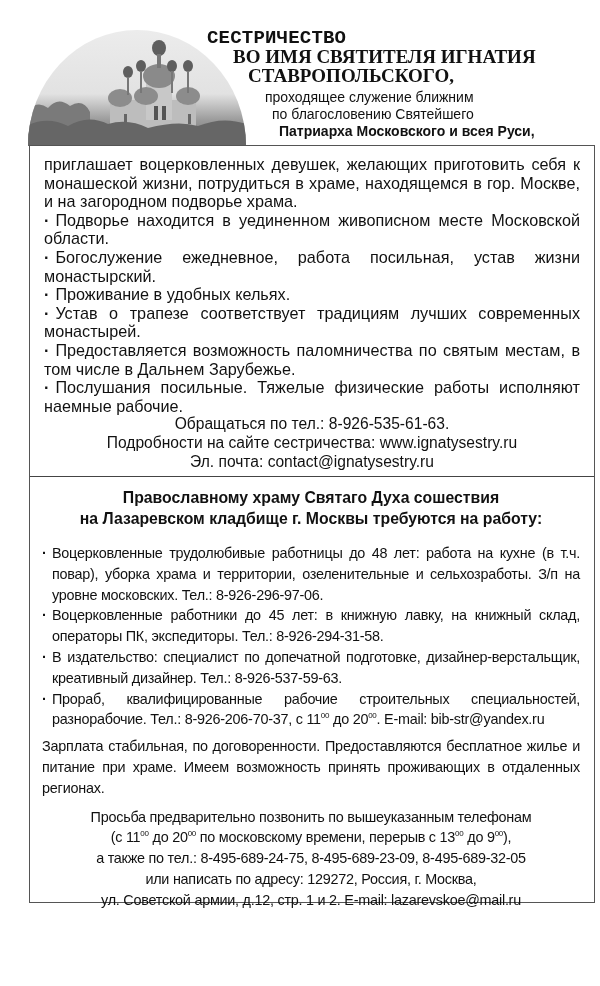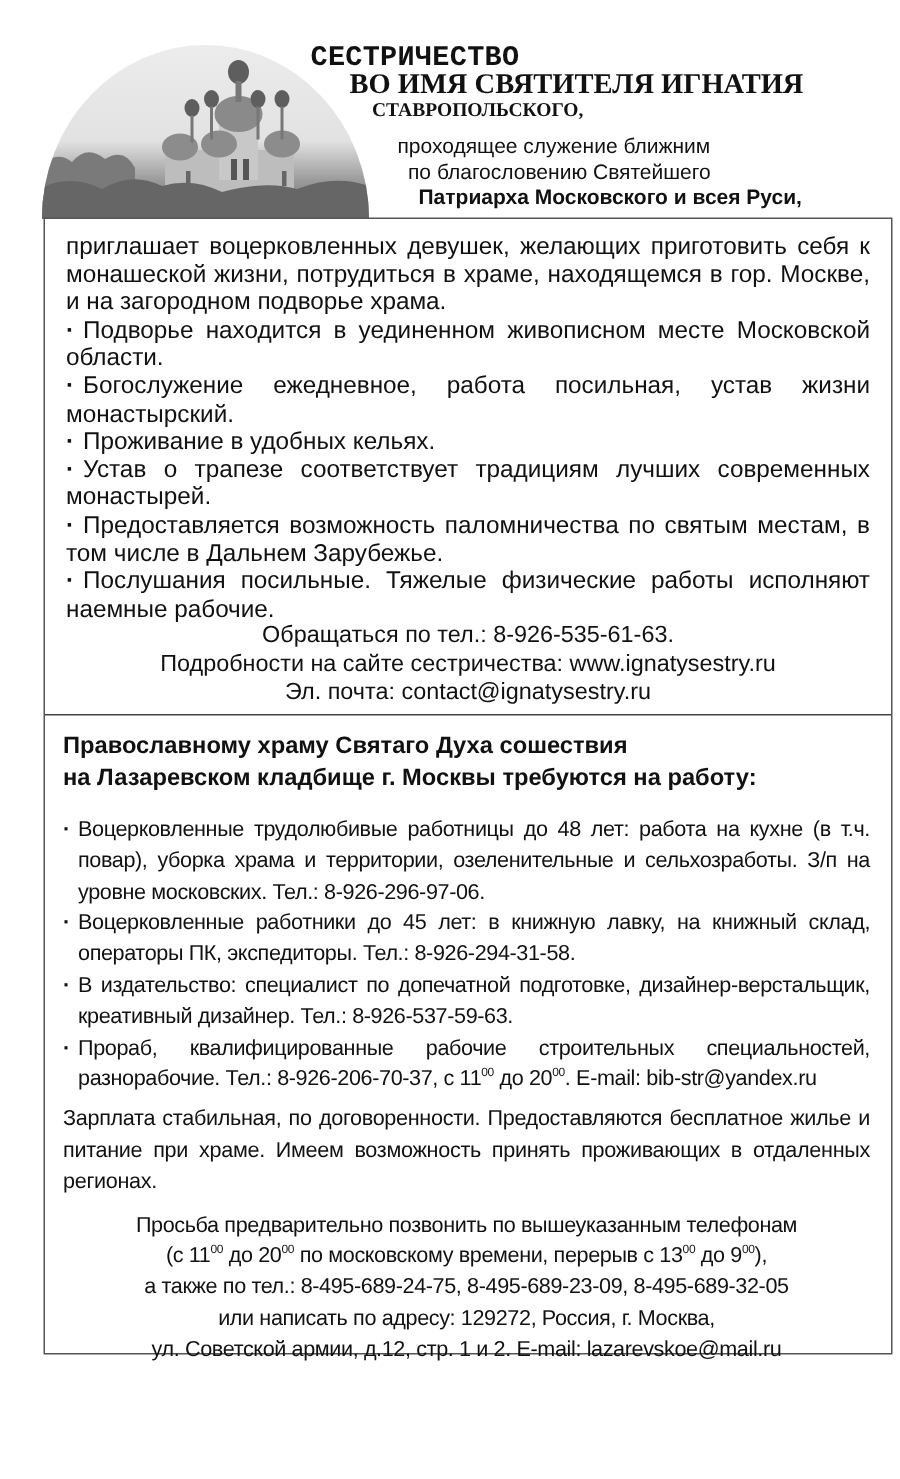--- a/index.html
+++ b/index.html
@@ -18,21 +18,21 @@
   .title-line1 {
     position: absolute; left: 207px; top: 27px;
     font-family: Liberation Mono, monospace; font-weight: bold; font-size: 19px; letter-spacing: 0.2px;
   }
   .title-line2 {
     position: absolute; left: 233px; top: 46px;
     font-family: "Liberation Serif", serif; font-weight: bold; font-size: 19px;
   }
   .title-line3 {
     position: absolute; left: 248px; top: 65px;
-    font-family: "Liberation Serif", serif; font-weight: bold; font-size: 13px;
+    font-family: "Liberation Serif", serif; font-weight: bold; font-size: 19px;
   }
   .sub {
     position: absolute; font-family: "Liberation Sans", sans-serif; font-size: 14px; line-height: 17px;
   }
   .sub1 { left: 265px; top: 89px; }
   .sub2 { left: 272px; top: 106px; }
   .sub3 { left: 279px; top: 123px; font-weight: bold; }
 
   
   .box {
@@ -49,21 +49,21 @@
   .contact { text-align: center; font-size: 15.6px; }
 
   .divider { position: absolute; left: 0; top: 330px; width: 100%; height: 0; border-top: 1.5px solid #444; }
 
   .section2 {
     position: absolute; left: 0; top: 332px; width: 100%; height: 424px;
     padding: 10px 14px 0 12px; box-sizing: border-box;
     font-family: "Liberation Sans", sans-serif; font-size: 14.4px; line-height: 20.8px;
   }
   .s2-title {
-    font-weight: bold; font-size: 15.8px; line-height: 20.5px;
+    text-align: center; font-weight: bold; font-size: 15.8px; line-height: 20.5px;
     margin: 0 0 14px 0;
   }
   .job { margin: 0; text-align: justify; padding-left: 10px; text-indent: -10px; font-stretch: condensed; letter-spacing: -0.25px; }
   .job .dot { font-weight: bold; display: inline-block; width: 10px; text-indent: 0; }
   .s2-p { margin: 6px 0 0 0; text-align: justify; letter-spacing: -0.2px; }
   .s2-contact { margin: 8px 0 0 0; text-align: center; letter-spacing: -0.25px; }
   sup { font-size: 8px; vertical-align: 6px; line-height: 0; }
 </style>
 </head>
 <body>

